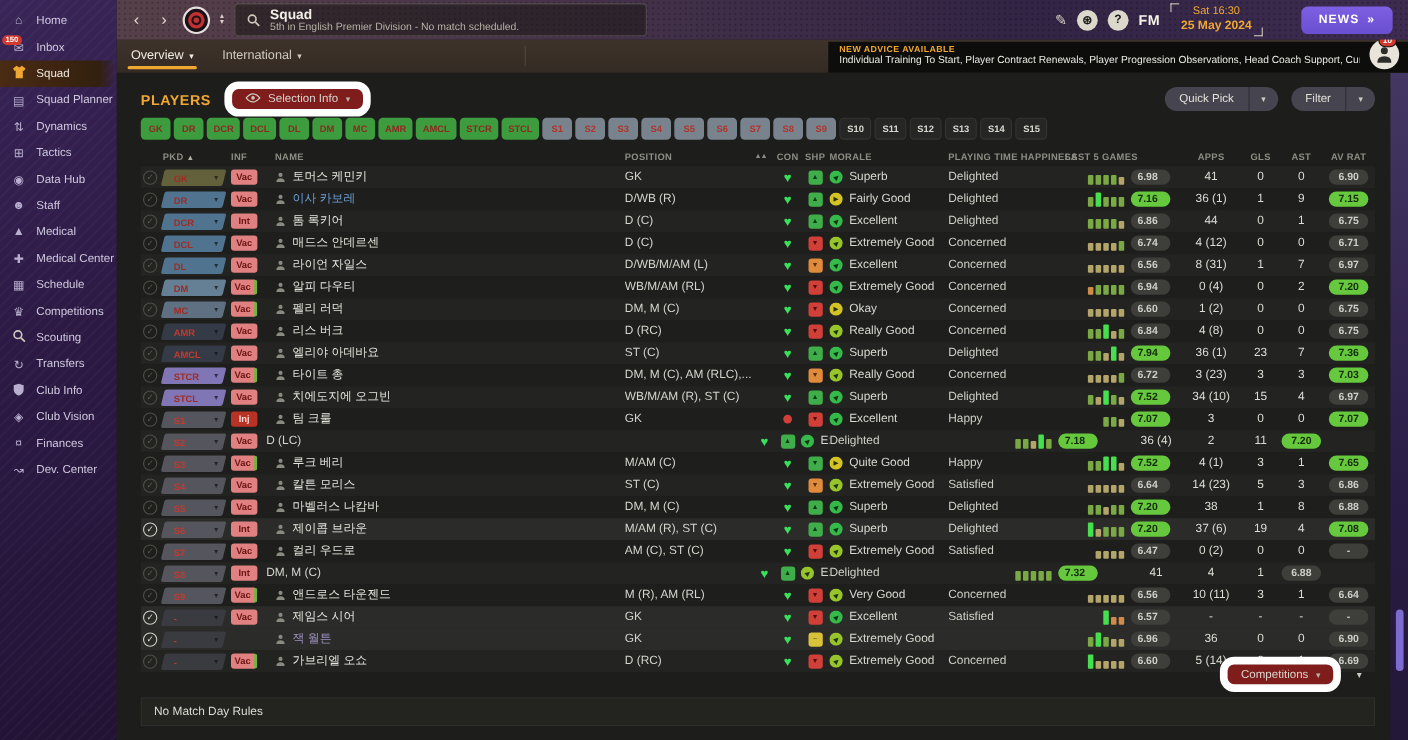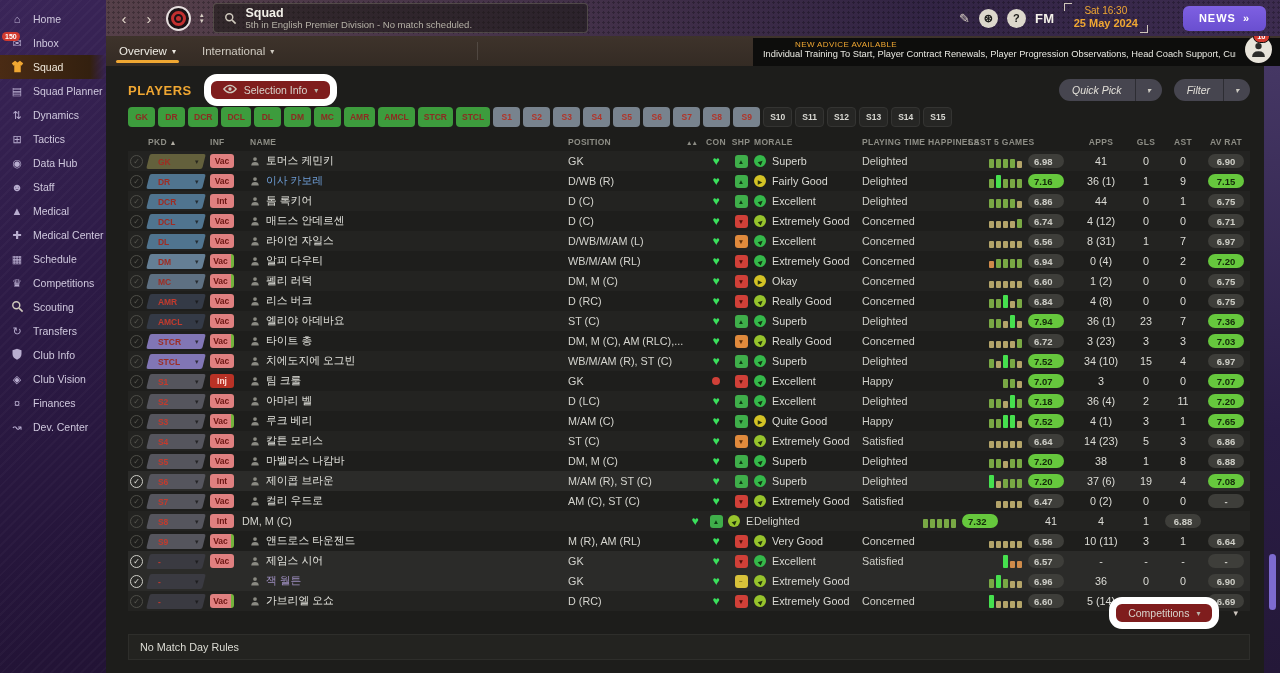--- a/index.html
+++ b/index.html
@@ -55,40 +55,40 @@
   
   #tabsbar { position:absolute; left:106px; top:36px; width:1174px; height:30px;
     background:linear-gradient(180deg,#3e332b,#342b24); display:flex; align-items:stretch; z-index:3; }
   .tab { display:flex; align-items:center; gap:5px; padding:0 13px; font-size:11.5px; color:#cfcac0; cursor:pointer; position:relative; }
   .tab .chev { font-size:8px; }
   .tab.active { color:#efece4; }
   .tab.active::after { content:""; position:absolute; left:10px; right:10px; bottom:3px; height:3px; background:#f0a732; border-radius:2px; }
   .tab-divider { width:1px; background:rgba(255,255,255,.12); margin:6px 0 6px 190px; }
   #advicebar { position:absolute; right:0; top:2px; width:527px; height:28px; background:#0d0d0c;
     padding:2px 44px 2px 10px; cursor:pointer; }
-  #advicebar .ah { color:#f0a732; font-size:8px; font-weight:normal; letter-spacing:.4px;margin-left:32px; }
+  #advicebar .ah { color:#f0a732; font-size:8px; font-weight:bold; letter-spacing:.4px; }
   #advicebar .at { color:#e9e9e2; font-size:9.3px; white-space:nowrap; overflow:hidden; }
   .advice-avatar { position:absolute; right:8px; top:-2px; width:27px; height:27px; border-radius:50%;
     background:#e8e4da; color:#2c2c2a; display:flex; align-items:center; justify-content:center; }
   .advice-badge { position:absolute; right:2px; top:-6px; background:#d33a2f; color:#fff; font-size:7.5px; font-weight:bold;
     border-radius:8px; padding:1px 3.5px; border:1px solid #0d0d0c; }
 
   
   #main { position:absolute; left:106px; top:66px; width:1158px; height:607px; background:#1d1d1b; }
   #bgstrip { position:absolute; right:0; top:66px; width:16px; height:607px;
     background:linear-gradient(180deg,#453764,#2a1d46 60%,#241838); }
   #scroll-thumb { position:absolute; right:4px; top:488px; width:7px; height:56px; border-radius:4px; background:#7d6bd0; }
 
   .players-row { display:flex; align-items:center; margin:12px 14px 0 22px; height:24px; gap:12px; }
   .players-title { color:#f0a732; font-weight:bold; font-size:13px; letter-spacing:.5px; }
   .pill-btn { display:flex; align-items:center; gap:7px; background:#7f1d1d; border:7px solid #ffffff; border-radius:13px;
     color:#d8d4cc; font-size:10.5px; height:32px; padding:0 12px; cursor:pointer; }
   .pill-btn .chev { font-size:8px; color:#b8b4aa; }
   .pr-spacer { flex:1; }
-  .split-btn { display:flex; align-items:stretch; background:#46454f; border-radius:13px; overflow:hidden; height:22px;font-style:italic; }
+  .split-btn { display:flex; align-items:stretch; background:#46454f; border-radius:13px; overflow:hidden; height:22px; }
   .split-main { display:flex; align-items:center; padding:0 13px; font-size:10.5px; color:#e2dfd8; cursor:pointer; }
   .split-chev { display:flex; align-items:center; padding:0 11px; border-left:1px solid rgba(0,0,0,.35);
     font-size:8px; color:#cfccc4; cursor:pointer; }
 
   .filters-row { display:flex; align-items:center; gap:3px; margin:5px 14px 0 22px; }
   .fbtn { height:20px; min-width:27px; padding:0 6px; border-radius:4px; border:none; font-weight:bold; font-size:8.5px;
     display:flex; align-items:center; justify-content:center; cursor:pointer; font-family:"Liberation Sans",sans-serif; }
   .fbtn.green { background:#3d9c3d; color:#8c2b22; }
   .fbtn.gray  { background:#78838e; color:#b03429; }
   .fbtn.dark  { background:#262624; color:#d8d8d2; border:1px solid #343432; }
@@ -891,29 +891,20 @@
         </div>
         <div class="tgrid row">
           <span class="check">✓</span>
           <span>
             <span class="pkd sub">
               <span class="pkd-label">S2</span>
               <span class="pkd-chev">▾</span>
             </span>
           </span>
           <span class="inf vac">Vac</span>
-          <span class="namecell">
-            <span class="face">
-              <svg viewBox="0 0 16 16" width="10" height="10">
-                <circle cx="8" cy="4.8" r="3" fill="currentColor"></circle>
-                <path d="M2 15 Q2 9.6 8 9.6 Q14 9.6 14 15 Z" fill="currentColor"></path>
-              </svg>
-            </span>
-            <span class="pname ">아마리 벨</span>
-          </span>
           <span class="pos">D (LC)</span>
           <span></span>
           <span class="heart">♥</span>
           <span class="shp ug">▲</span>
           <span class="moralecell">
             <span class="mcircle g">
               <span class="arr">▶</span>
             </span>
             <span class="mtext">Excellent</span>
           </span>

